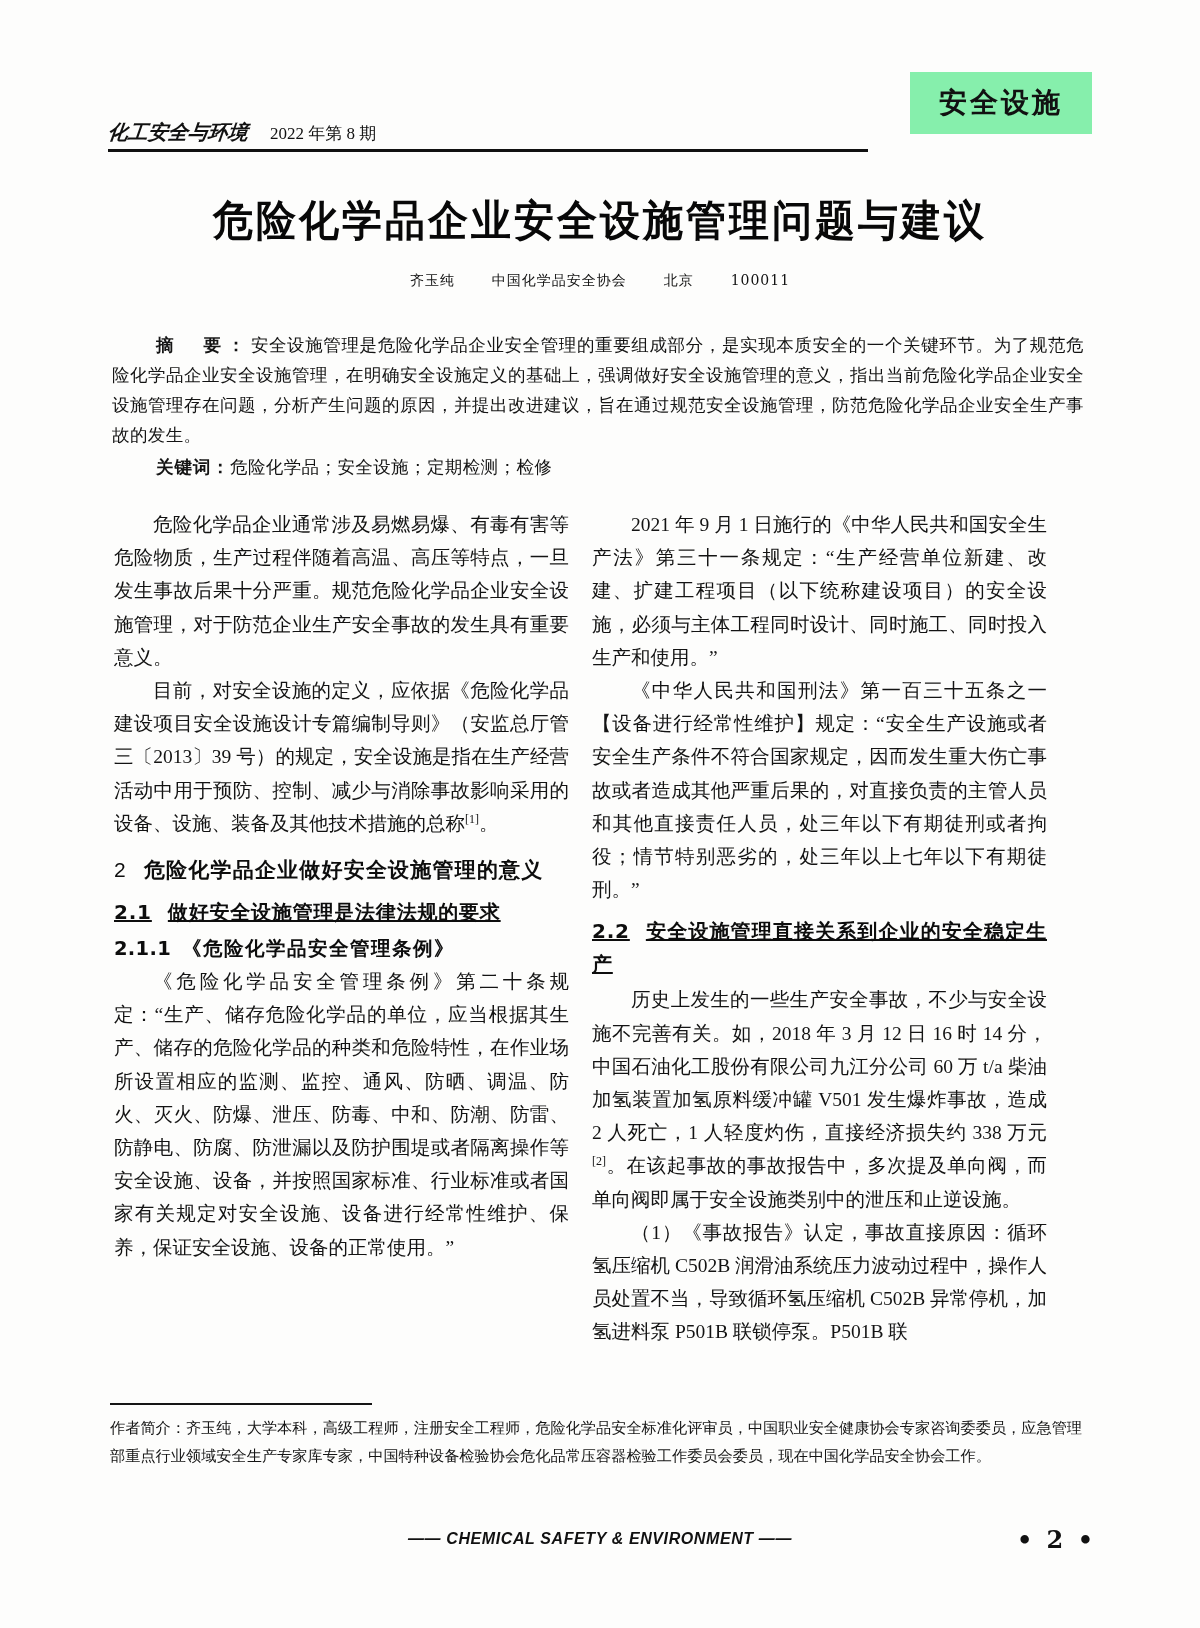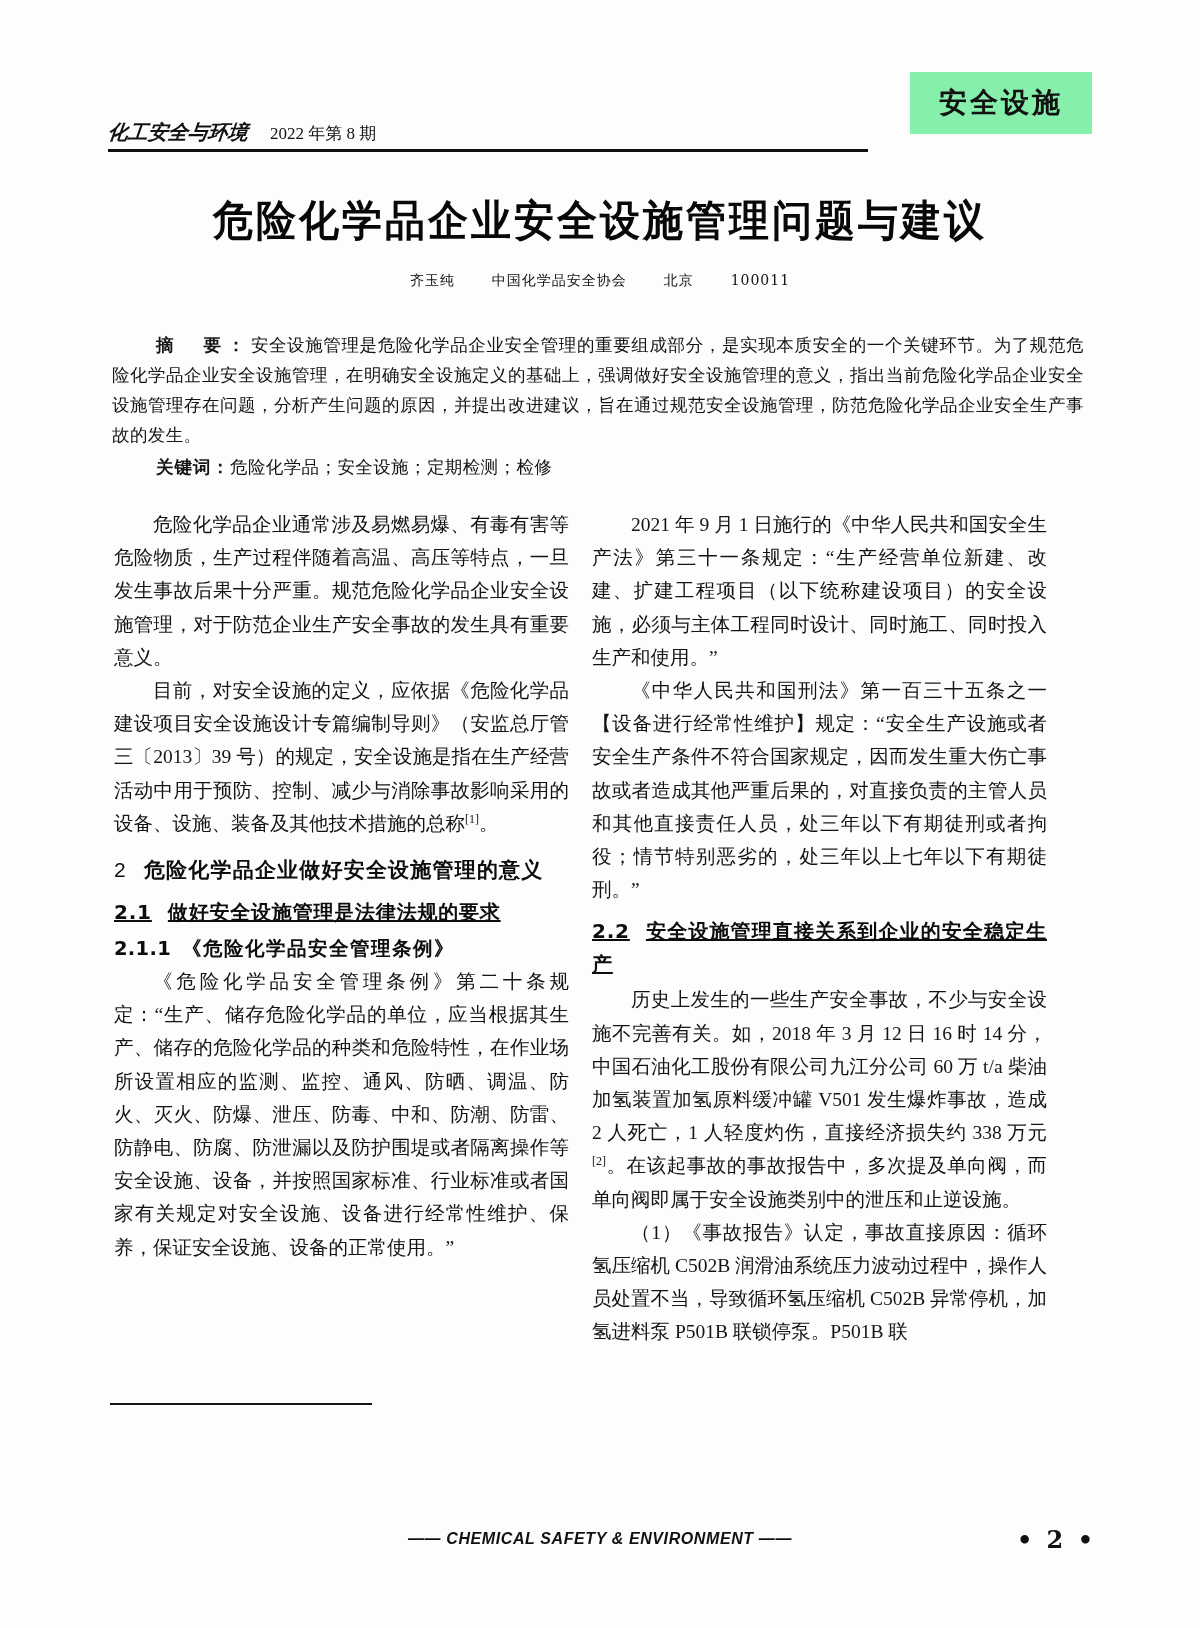--- a/index.html
+++ b/index.html
@@ -308,19 +308,20 @@
     <h3 class="h-2">
       <span>2.2</span><span class="gap"></span><span>安全设施管理直接关系到企业的安全稳定生产</span>
     </h3>
 
     <p><span>历史上发生的一些生产安全事故，不少与安全设施不完善有关。如，2018 年 3 月 12 日 16 时 14 分，中国石油化工股份有限公司九江分公司 60 万 t/a 柴油加氢装置加氢原料缓冲罐 V501 发生爆炸事故，造成 2 人死亡，1 人轻度灼伤，直接经济损失约 338 万元</span><sup class="ref">[2]</sup><span>。在该起事故的事故报告中，多次提及单向阀，而单向阀即属于安全设施类别中的泄压和止逆设施。</span></p>
 
     <p>（1）《事故报告》认定，事故直接原因：循环氢压缩机 C502B 润滑油系统压力波动过程中，操作人员处置不当，导致循环氢压缩机 C502B 异常停机，加氢进料泵 P501B 联锁停泵。P501B 联</p>
   </div>
 
   <div class="footnote-rule"></div>
+  <div class="footnote">作者简介：齐玉纯，大学本科，高级工程师，注册安全工程师，危险化学品安全标准化评审员，中国职业安全健康协会专家咨询委委员，应急管理部重点行业领域安全生产专家库专家，中国特种设备检验协会危化品常压容器检验工作委员会委员，现在中国化学品安全协会工作。</div>
 
   <div class="footer">
     <div class="footer-center">—— CHEMICAL SAFETY &amp; ENVIRONMENT ——</div>
     <div class="footer-page">• 2 •</div>
   </div>
 
 </div>
 
 </body></html>

